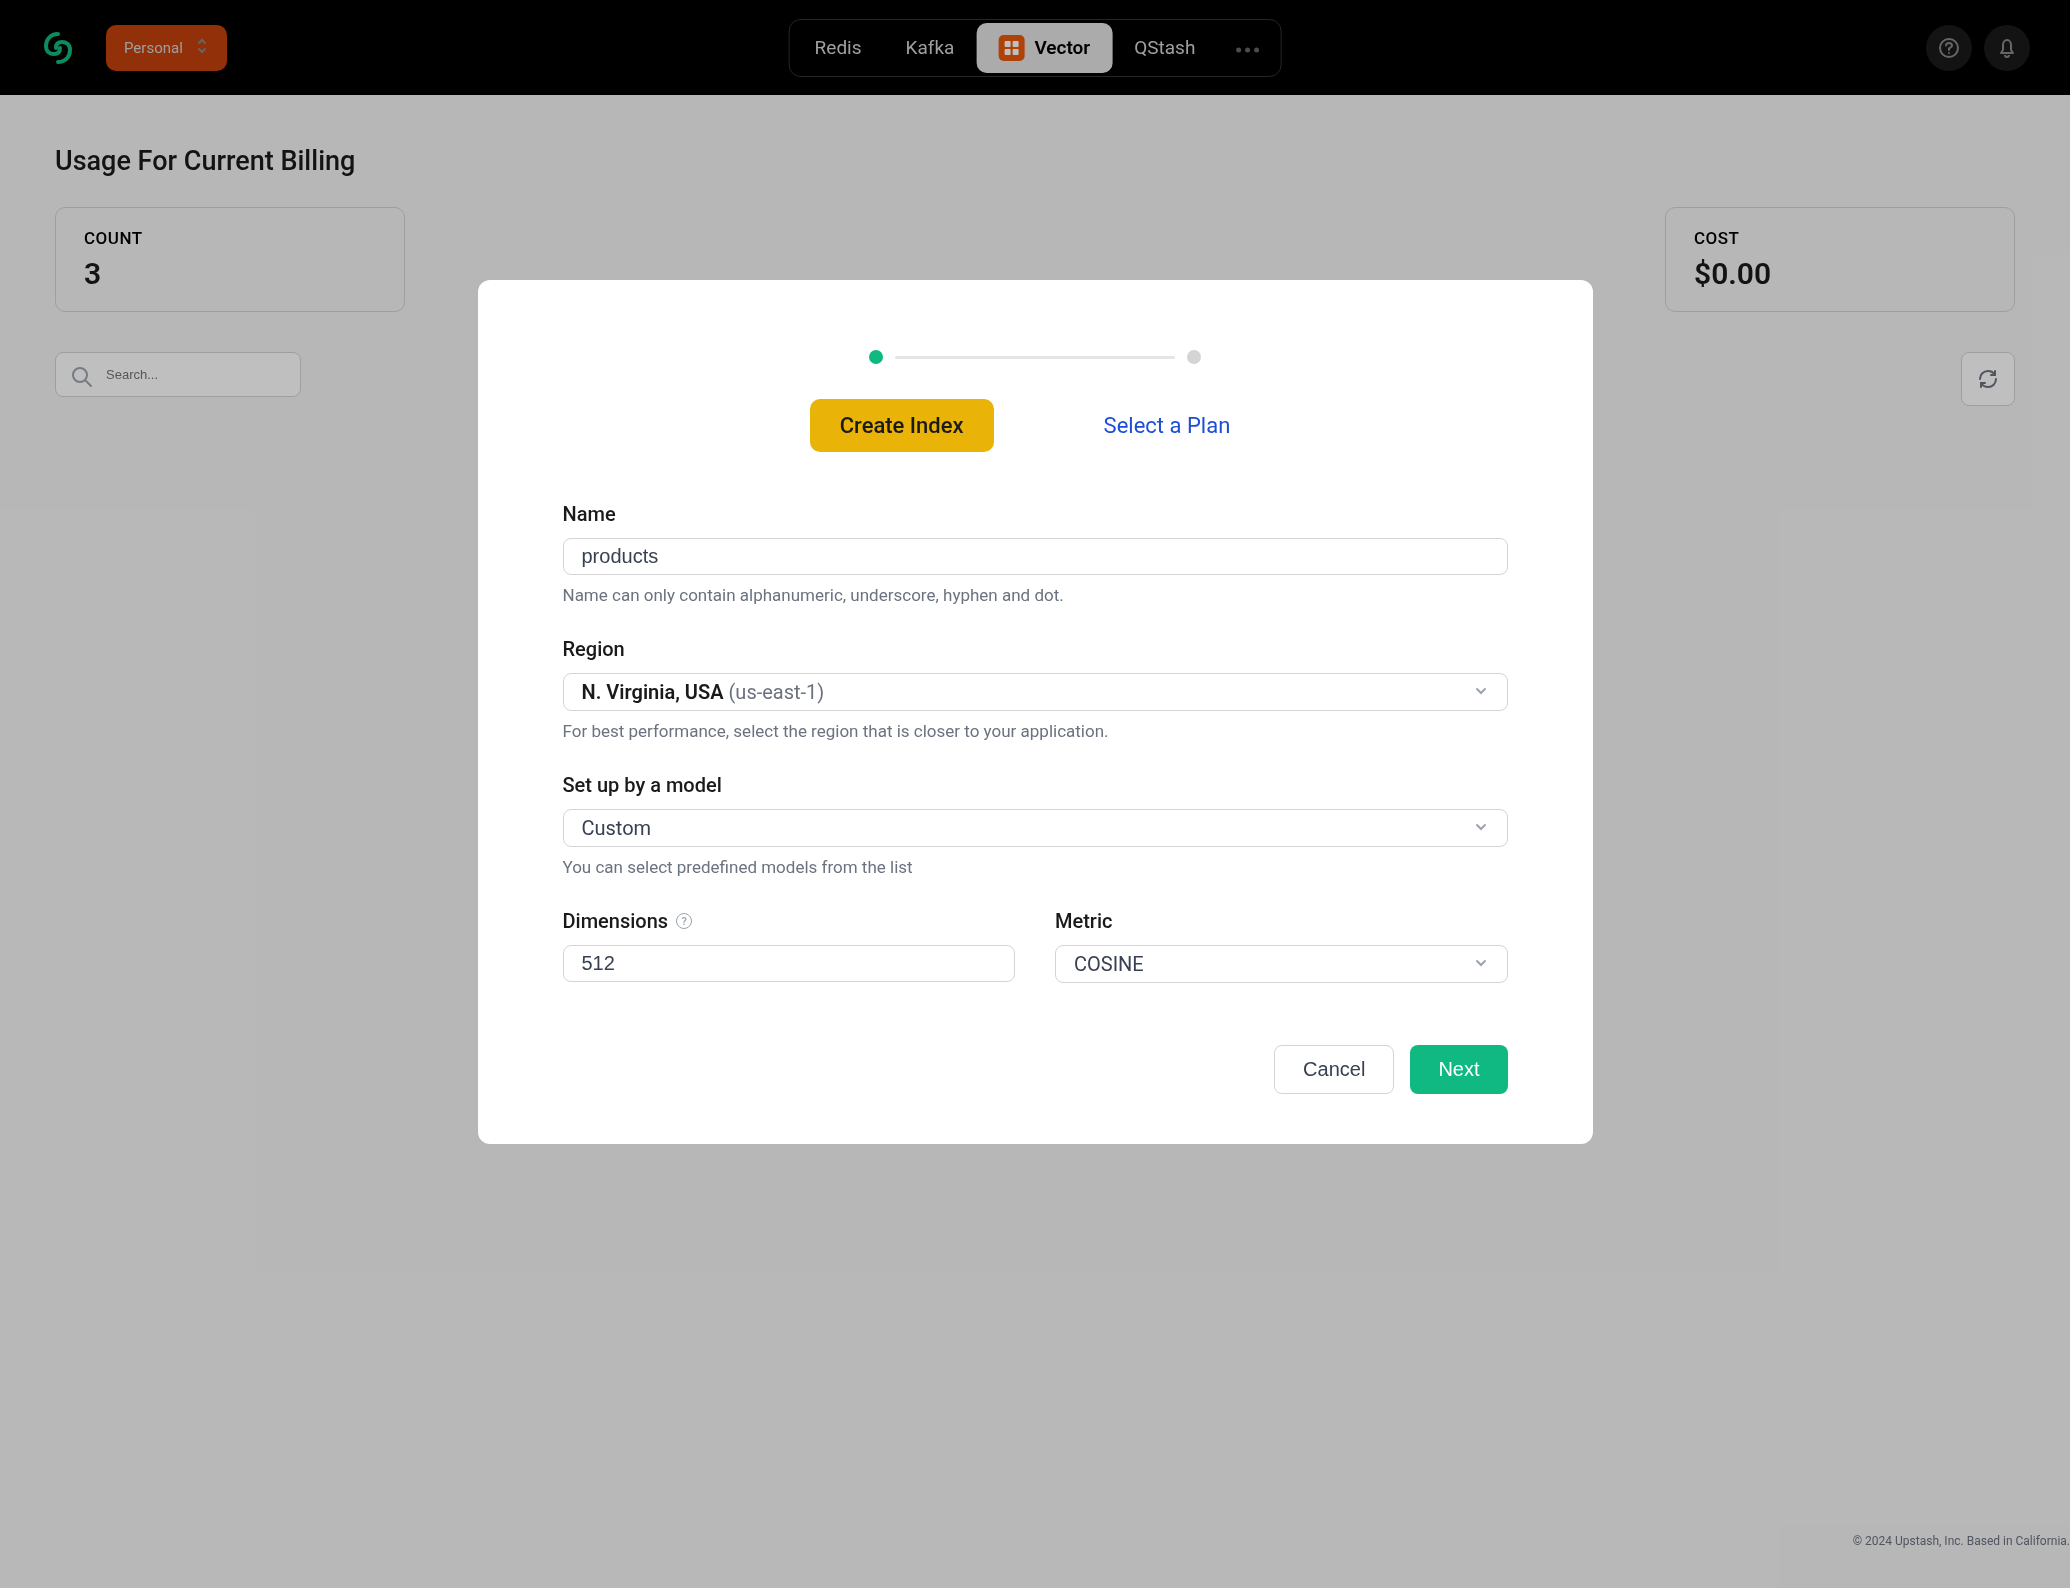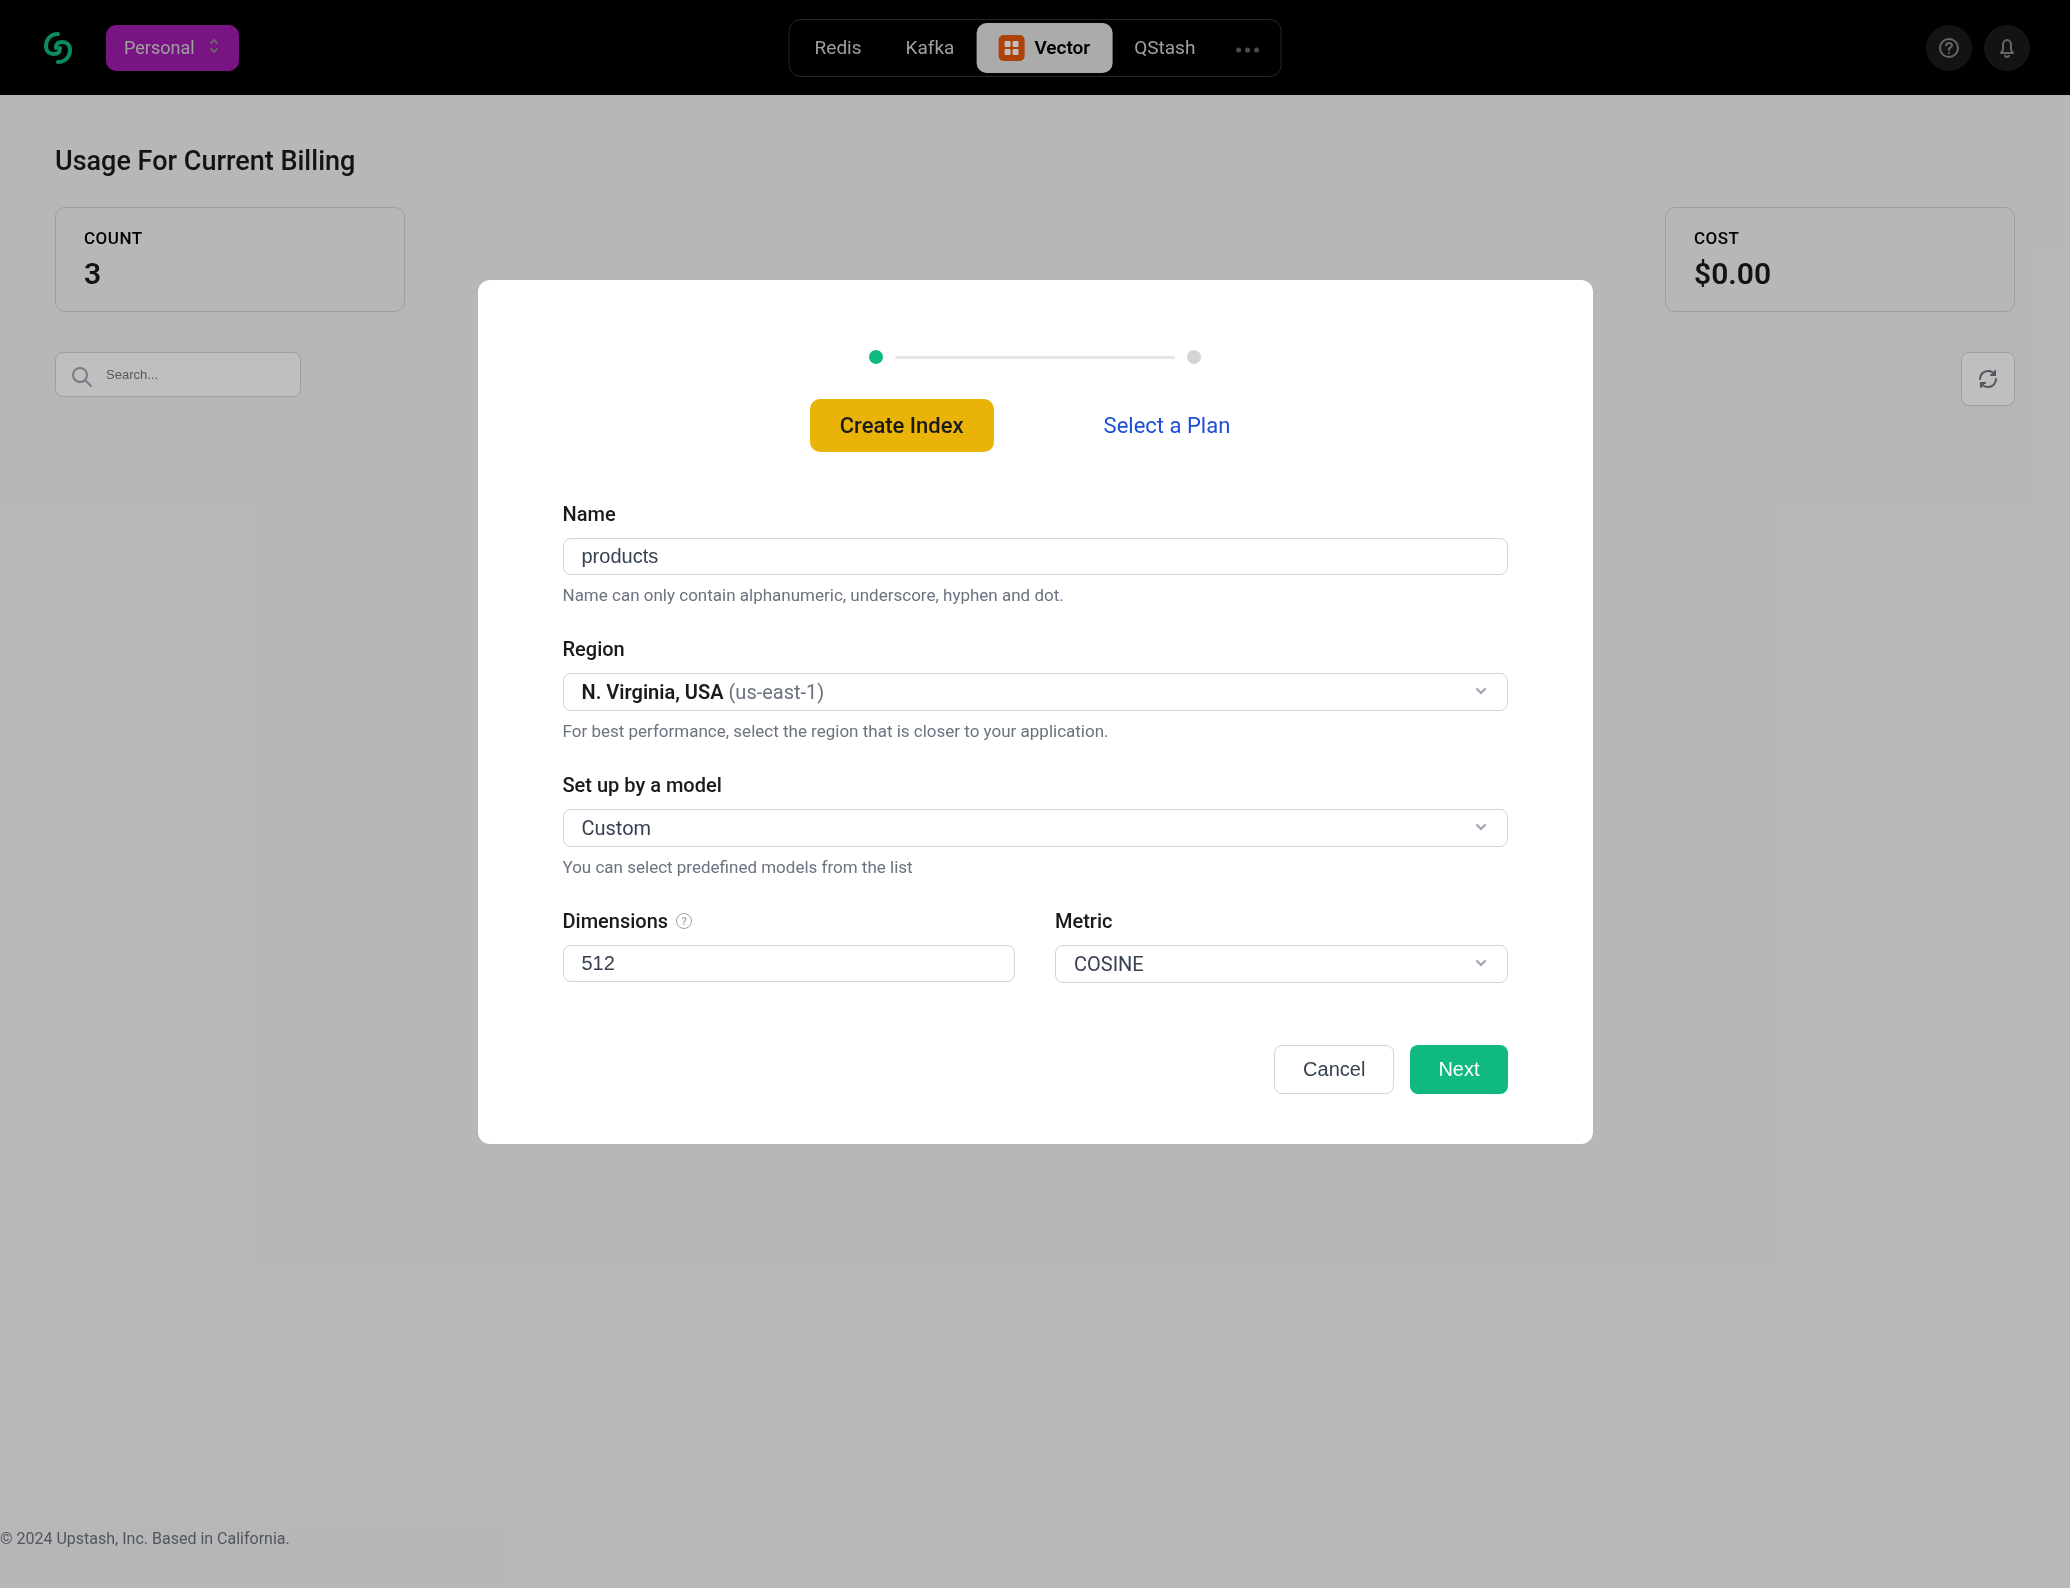--- a/index.html
+++ b/index.html
@@ -19,28 +19,28 @@
   align-items: center;
   padding: 0 40px;
   position: relative;
 }
 .logo {
   width: 36px;
   height: 36px;
   margin-right: 30px;
 }
 .team-selector {
-  background: #a21caf;
+  background: #c2410c;
   border-radius: 10px;
   padding: 12px 18px;
   display: flex;
   align-items: center;
   gap: 12px;
   color: #d4d4d4;
-  font-size: 18px;
+  font-size: 15px;
   cursor: pointer;
 }
 .nav-tabs {
   position: absolute;
   left: 50%;
   transform: translateX(-50%);
   display: flex;
   align-items: center;
   border: 1px solid #333;
   border-radius: 12px;
@@ -267,23 +267,23 @@
 .btn-primary {
   background: #10b981;
   color: #fff;
   font-weight: 500;
 }
 .footer {
   position: absolute;
   bottom: 40px;
   left: 0;
   right: 0;
-  text-align: left;
+  text-align: right;
   color: #6b7280;
-  font-size: 16px;
+  font-size: 12px;
 }
 .help-icon {
   width: 16px;
   height: 16px;
   border: 1.5px solid #9ca3af;
   border-radius: 50%;
   display: inline-flex;
   align-items: center;
   justify-content: center;
   font-size: 11px;

